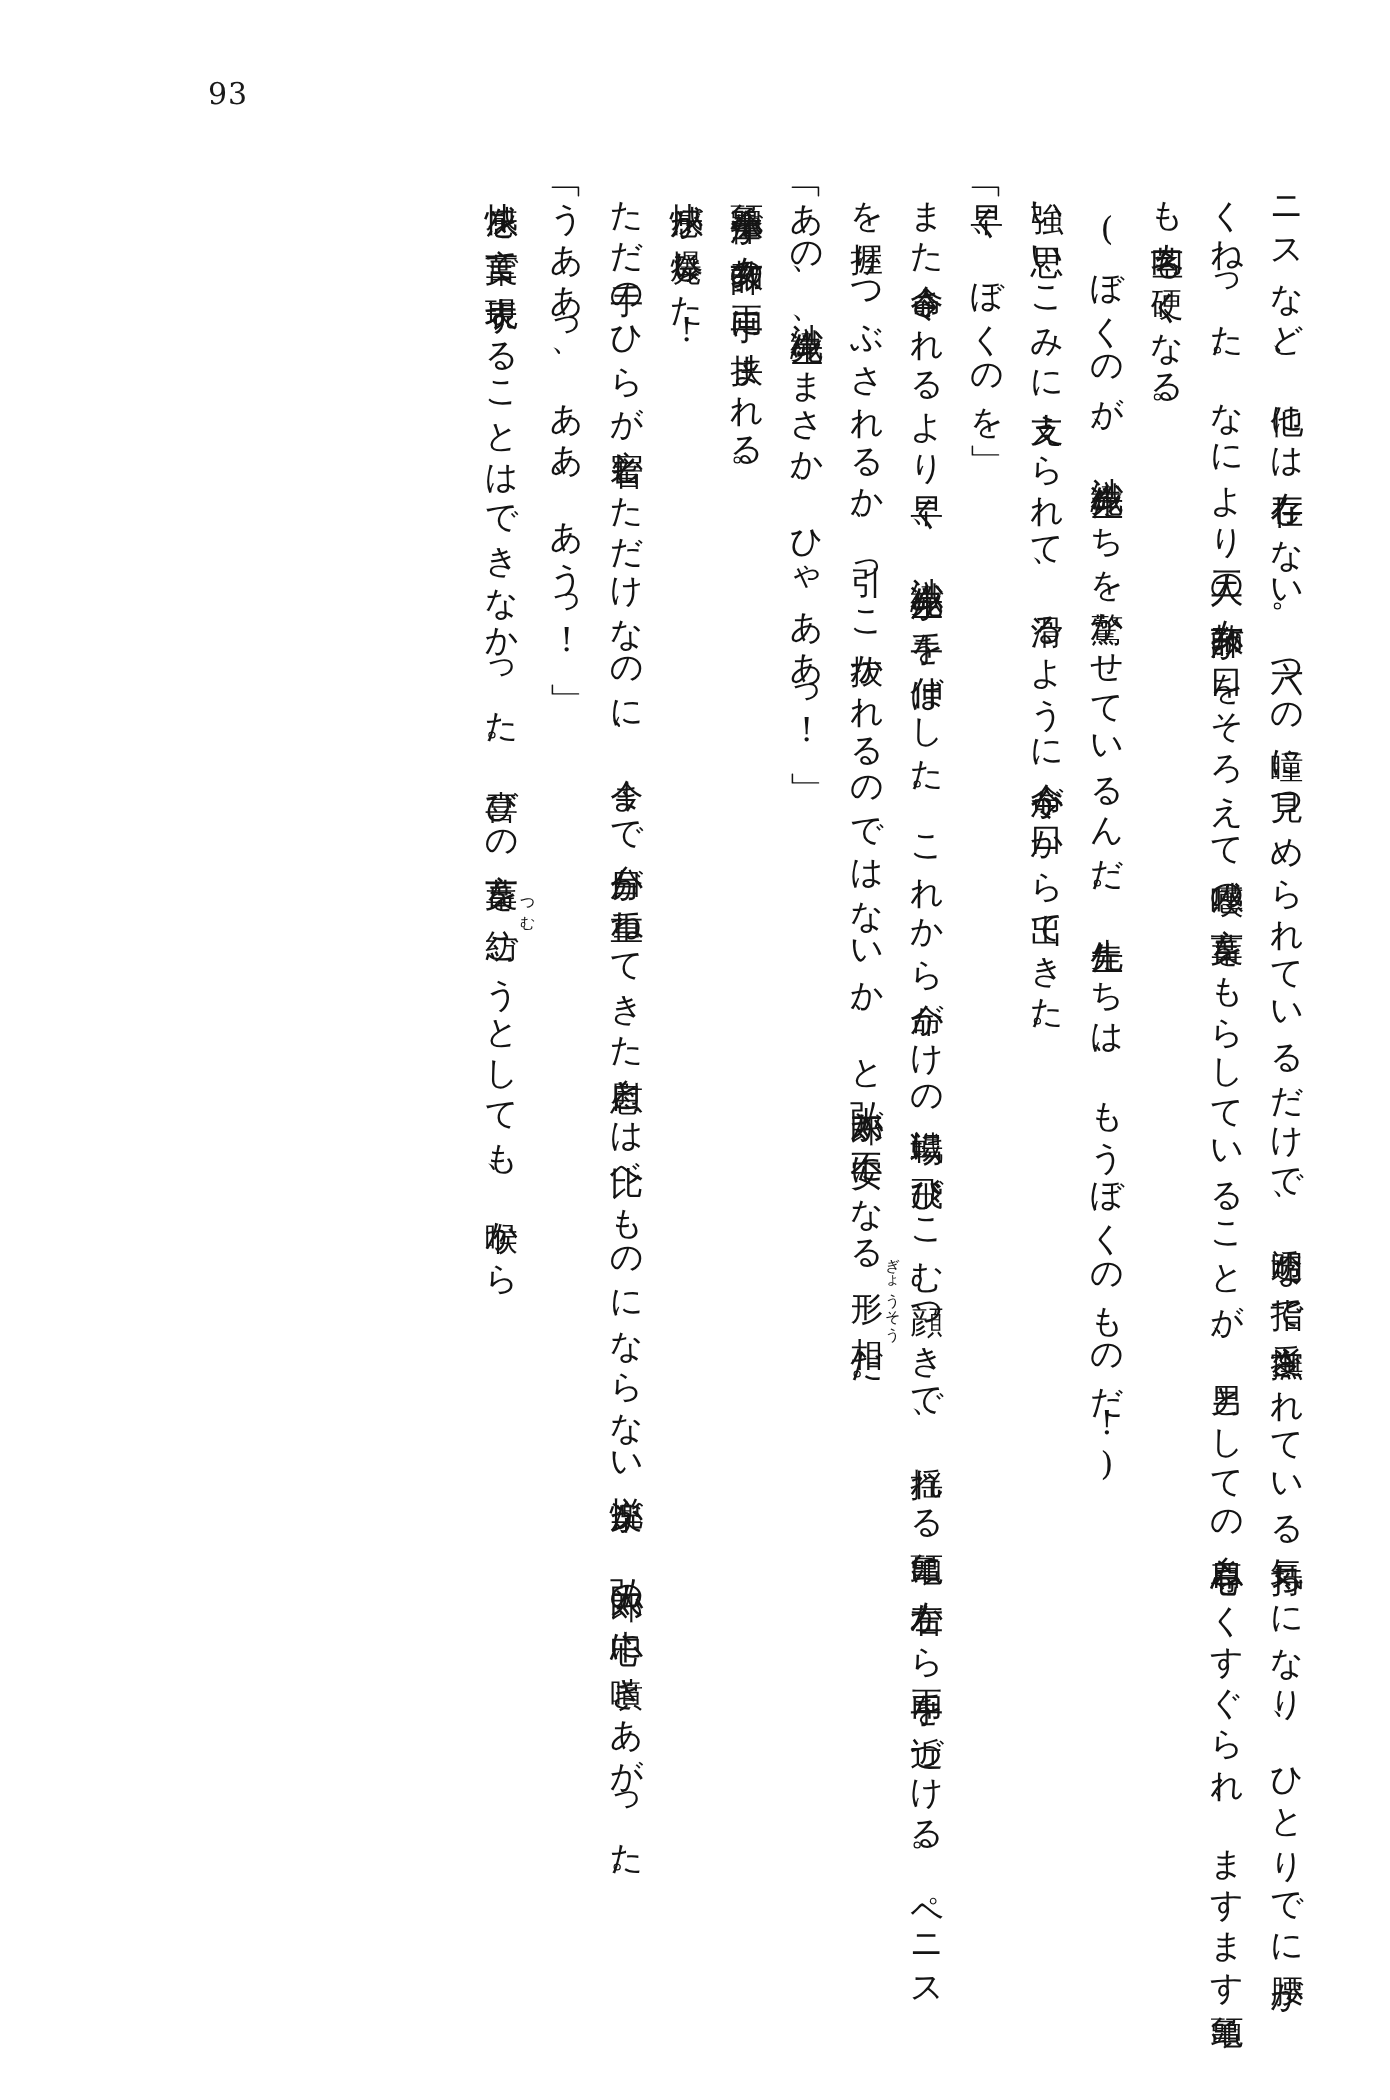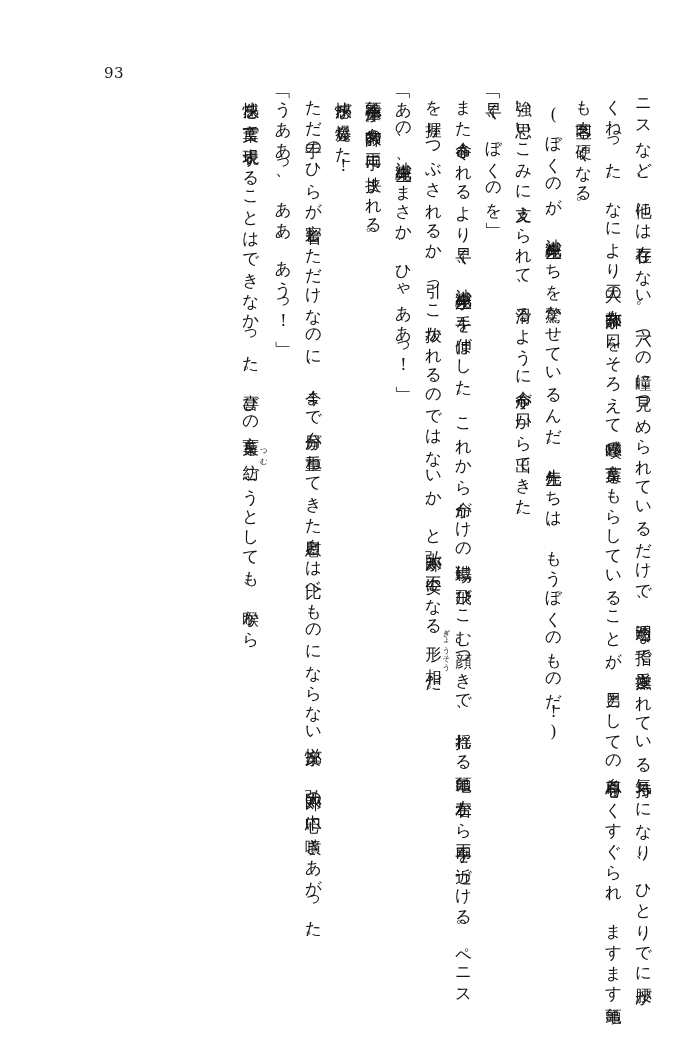--- a/index.html
+++ b/index.html
@@ -11,21 +11,21 @@
     position: relative;
     width: 695px;
     height: 1050px;
     background: #ffffff;
     overflow: hidden;
     font-family: "DejaVu Serif", "Liberation Serif", serif;
     color: #1a1a1a;
   }
   .page-number {
     position: absolute;
-    top: 64px;
+    top: 38px;
     left: 104px;
     font-size: 15px;
     font-family: "DejaVu Serif", "Liberation Serif", serif;
     color: #1a1a1a;
     letter-spacing: 0.5px;
   }
   .body-text {
     position: absolute;
     top: 88px;
     left: 40px;

